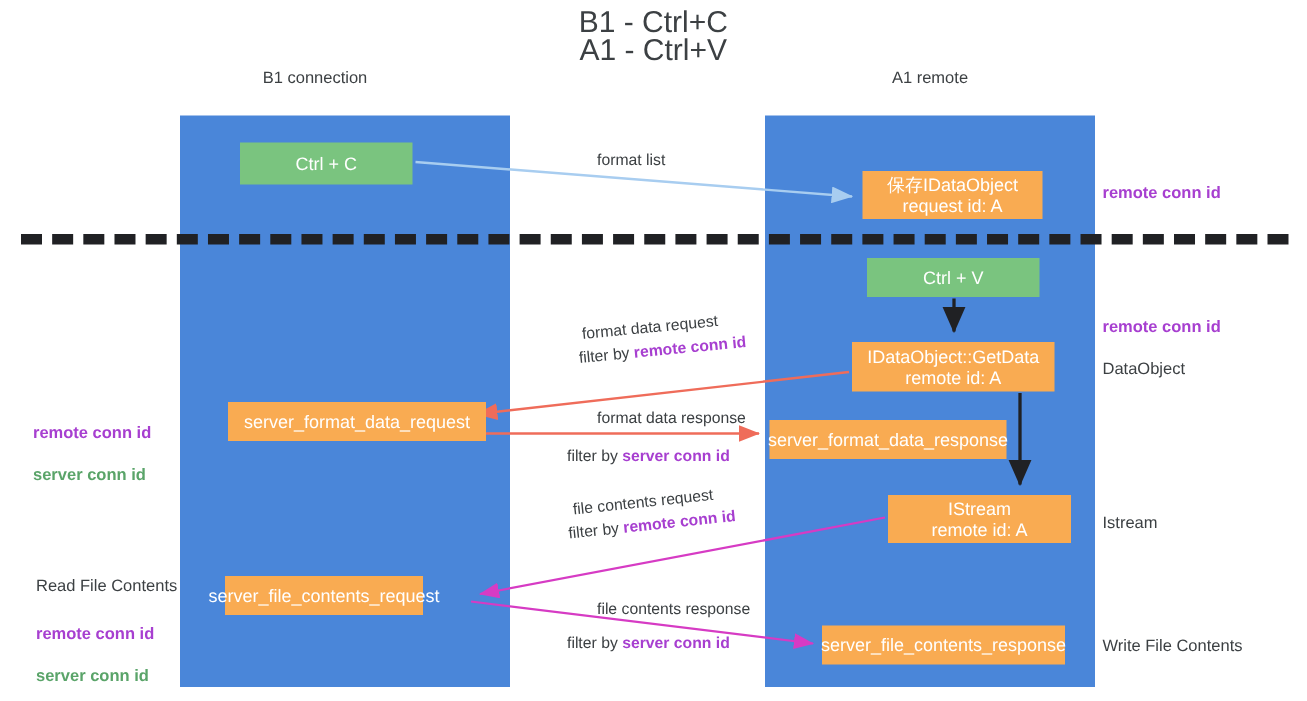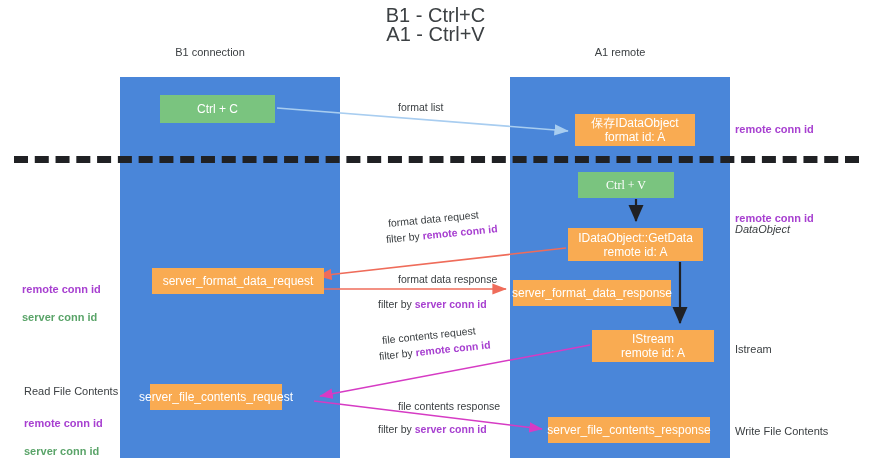--- a/index.html
+++ b/index.html
@@ -43,37 +43,37 @@
     box-sizing:border-box;
     display:flex;align-items:center;justify-content:center;
     text-align:center;color:#ffffff;font-size:12px;line-height:14px;
     white-space:pre-line;
   }
   .box.green{background:#7ac47f;}
   .box.orange{background:#f9ab52;}
 
   #box-ctrlc{left:160px;top:95px;width:115px;height:28px;}
   #box-save-ido{left:575px;top:114px;width:120px;height:32px;}
-  #box-ctrlv{left:578px;top:172px;width:96px;height:26px;font-family:Liberation Serif, serif;}
+  #box-ctrlv{left:578px;top:172px;width:115px;height:26px;}
   #box-getdata{left:568px;top:228px;width:135px;height:33px;}
   #box-sfdreq{left:152px;top:268px;width:172px;height:26px;}
   #box-sfdresp{left:513px;top:280px;width:158px;height:26px;}
   #box-istream{left:592px;top:330px;width:122px;height:32px;}
   #box-sfcreq{left:150px;top:384px;width:132px;height:26px;}
   #box-sfcresp{left:548px;top:417px;width:162px;height:26px;}
 
   
   .side{font-size:11px;line-height:14px;white-space:pre-line;}
   .purple{color:#a73fd0;font-weight:bold;}
   .green-t{color:#5aa469;font-weight:bold;}
   .plain{color:#3c4043;}
 
   #lbl-remote-1{left:735px;top:122px;}
   #lbl-remote-2{left:735px;top:211px;}
-  #lbl-dataobject{left:735px;top:222px;font-style:italic;}
+  #lbl-dataobject{left:735px;top:239px;}
   #lbl-istream{left:735px;top:342px;}
   #lbl-writefile{left:735px;top:424px;}
 
   #lbl-left-ids{left:22px;top:268px;}
   #lbl-readfile{left:24px;top:384px;}
   #lbl-left-ids2{left:24px;top:402px;}
 
   
   .edge-lbl{
     font-size:10.5px;line-height:14px;color:#3c4043;
@@ -142,21 +142,21 @@
 
     <path d="M680 262 L680 323" fill="none" stroke="#202124" stroke-width="2.2" marker-end="url(#ah-black)"></path>
 
     <line x1="590" y1="345" x2="320" y2="396" stroke="#d63bc4" stroke-width="1.5" marker-end="url(#ah-magenta)"></line>
 
     <line x1="314" y1="401" x2="542" y2="429" stroke="#d63bc4" stroke-width="1.5" marker-end="url(#ah-magenta)"></line>
   </svg>
 
   <div class="abs box green" id="box-ctrlc">Ctrl + C</div>
   <div class="abs box orange" id="box-save-ido">保存IDataObject
-format id: A</div>
+request id: A</div>
   <div class="abs box green" id="box-ctrlv">Ctrl + V</div>
   <div class="abs box orange" id="box-getdata">IDataObject::GetData
 remote id: A</div>
   <div class="abs box orange" id="box-sfdreq">server_format_data_request</div>
   <div class="abs box orange" id="box-sfdresp">server_format_data_response</div>
   <div class="abs box orange" id="box-istream">IStream
 remote id: A</div>
   <div class="abs box orange" id="box-sfcreq">server_file_contents_request</div>
   <div class="abs box orange" id="box-sfcresp">server_file_contents_response</div>
 

